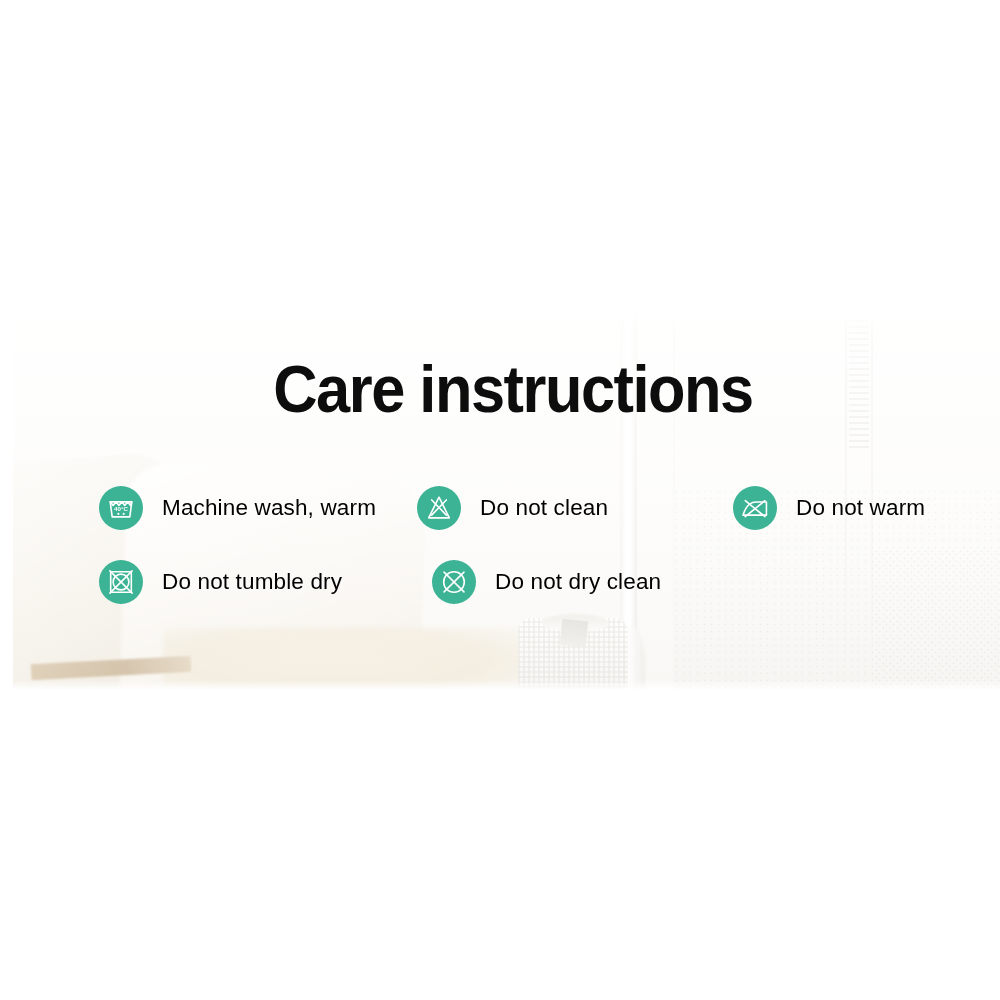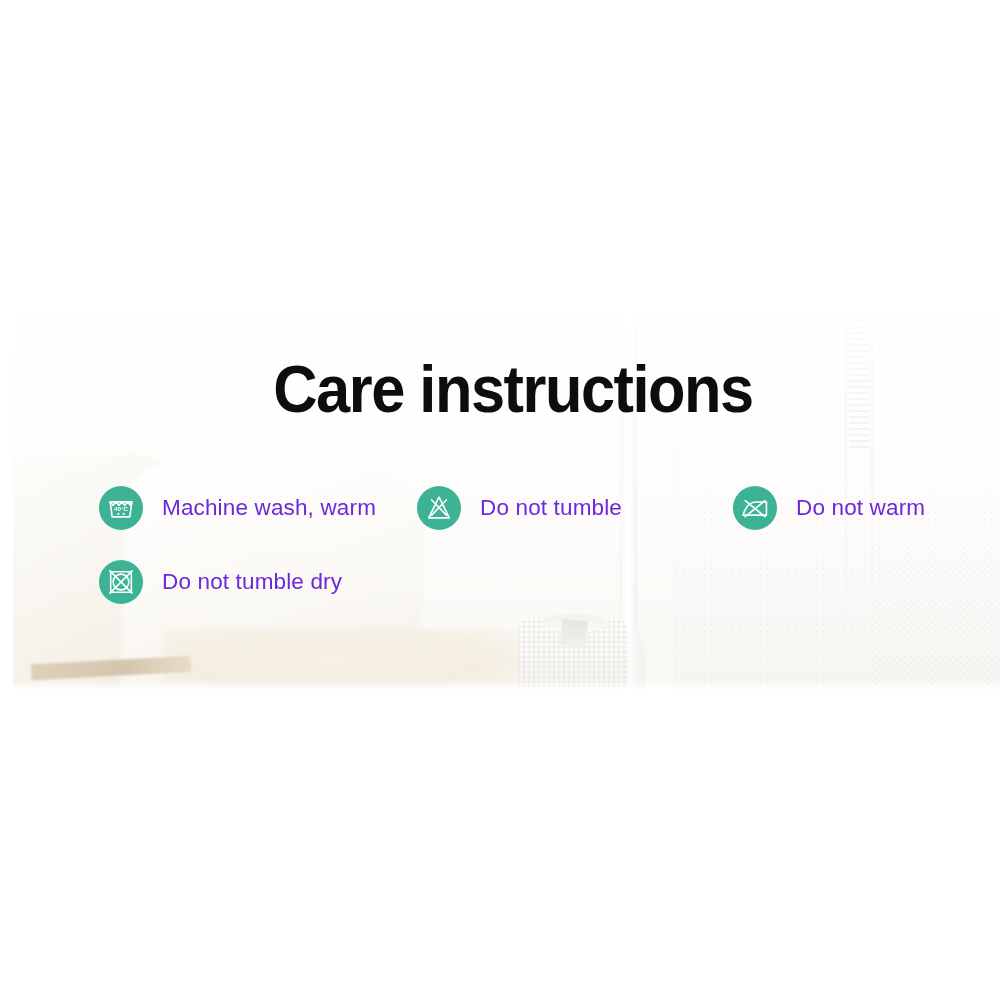--- a/index.html
+++ b/index.html
@@ -211,21 +211,21 @@
     align-items: center;
     justify-content: center;
   }
   .icon-badge svg { display: block; }
 
   .care-label {
     margin-left: 19px;
     font-family: "Liberation Sans", sans-serif;
     font-weight: normal;
     font-size: 22.5px;
-    color: #6d28d9;
+    color: #000000;
     letter-spacing: 0.15px;
     white-space: nowrap;
   }
 </style>
 </head>
 <body>
 
 <div id="banner">
 
   <div id="photo">
@@ -271,21 +271,21 @@
         </div>
 
         <div class="care-item col2">
           <span class="icon-badge">
             <svg width="30" height="30" viewBox="0 0 32 32" fill="none" stroke="#ffffff" stroke-width="1.7" stroke-linecap="round" stroke-linejoin="round">
               <path d="M16 4.5 L27 26.5 H5 Z"></path>
               <path d="M8.2 7.4 L23.8 23.6"></path>
               <path d="M23.8 7.4 L8.2 23.6"></path>
             </svg>
           </span>
-          <span class="care-label">Do not tumble</span>
+          <span class="care-label">Do not clean</span>
         </div>
 
         <div class="care-item col3">
           <span class="icon-badge">
             <svg width="30" height="30" viewBox="0 0 32 32" fill="none" stroke="#ffffff" stroke-width="1.7" stroke-linecap="round" stroke-linejoin="round">
               <path d="M3.2 23.6 C6.4 13.2 11.4 9.6 17 9.6 H28.2 V23.6 Z"></path>
               <path d="M5.6 8.2 L26.6 25.2"></path>
               <path d="M26.6 8.2 L5.6 25.2"></path>
             </svg>
           </span>
@@ -301,19 +301,29 @@
             <svg width="30" height="30" viewBox="0 0 32 32" fill="none" stroke="#ffffff" stroke-width="1.7" stroke-linecap="round" stroke-linejoin="round">
               <rect x="5" y="5" width="22" height="22"></rect>
               <circle cx="16" cy="16" r="8.4"></circle>
               <path d="M4.2 4.2 L27.8 27.8"></path>
               <path d="M27.8 4.2 L4.2 27.8"></path>
             </svg>
           </span>
           <span class="care-label">Do not tumble dry</span>
         </div>
 
+        <div class="care-item col2">
+          <span class="icon-badge">
+            <svg width="30" height="30" viewBox="0 0 32 32" fill="none" stroke="#ffffff" stroke-width="1.7" stroke-linecap="round" stroke-linejoin="round">
+              <circle cx="16" cy="16" r="11"></circle>
+              <path d="M5.4 5.4 L26.6 26.6"></path>
+              <path d="M26.6 5.4 L5.4 26.6"></path>
+            </svg>
+          </span>
+          <span class="care-label">Do not dry clean</span>
+        </div>
 
 
       </div>
 
     </div>
   </div>
 </div>
 
 </body></html>

